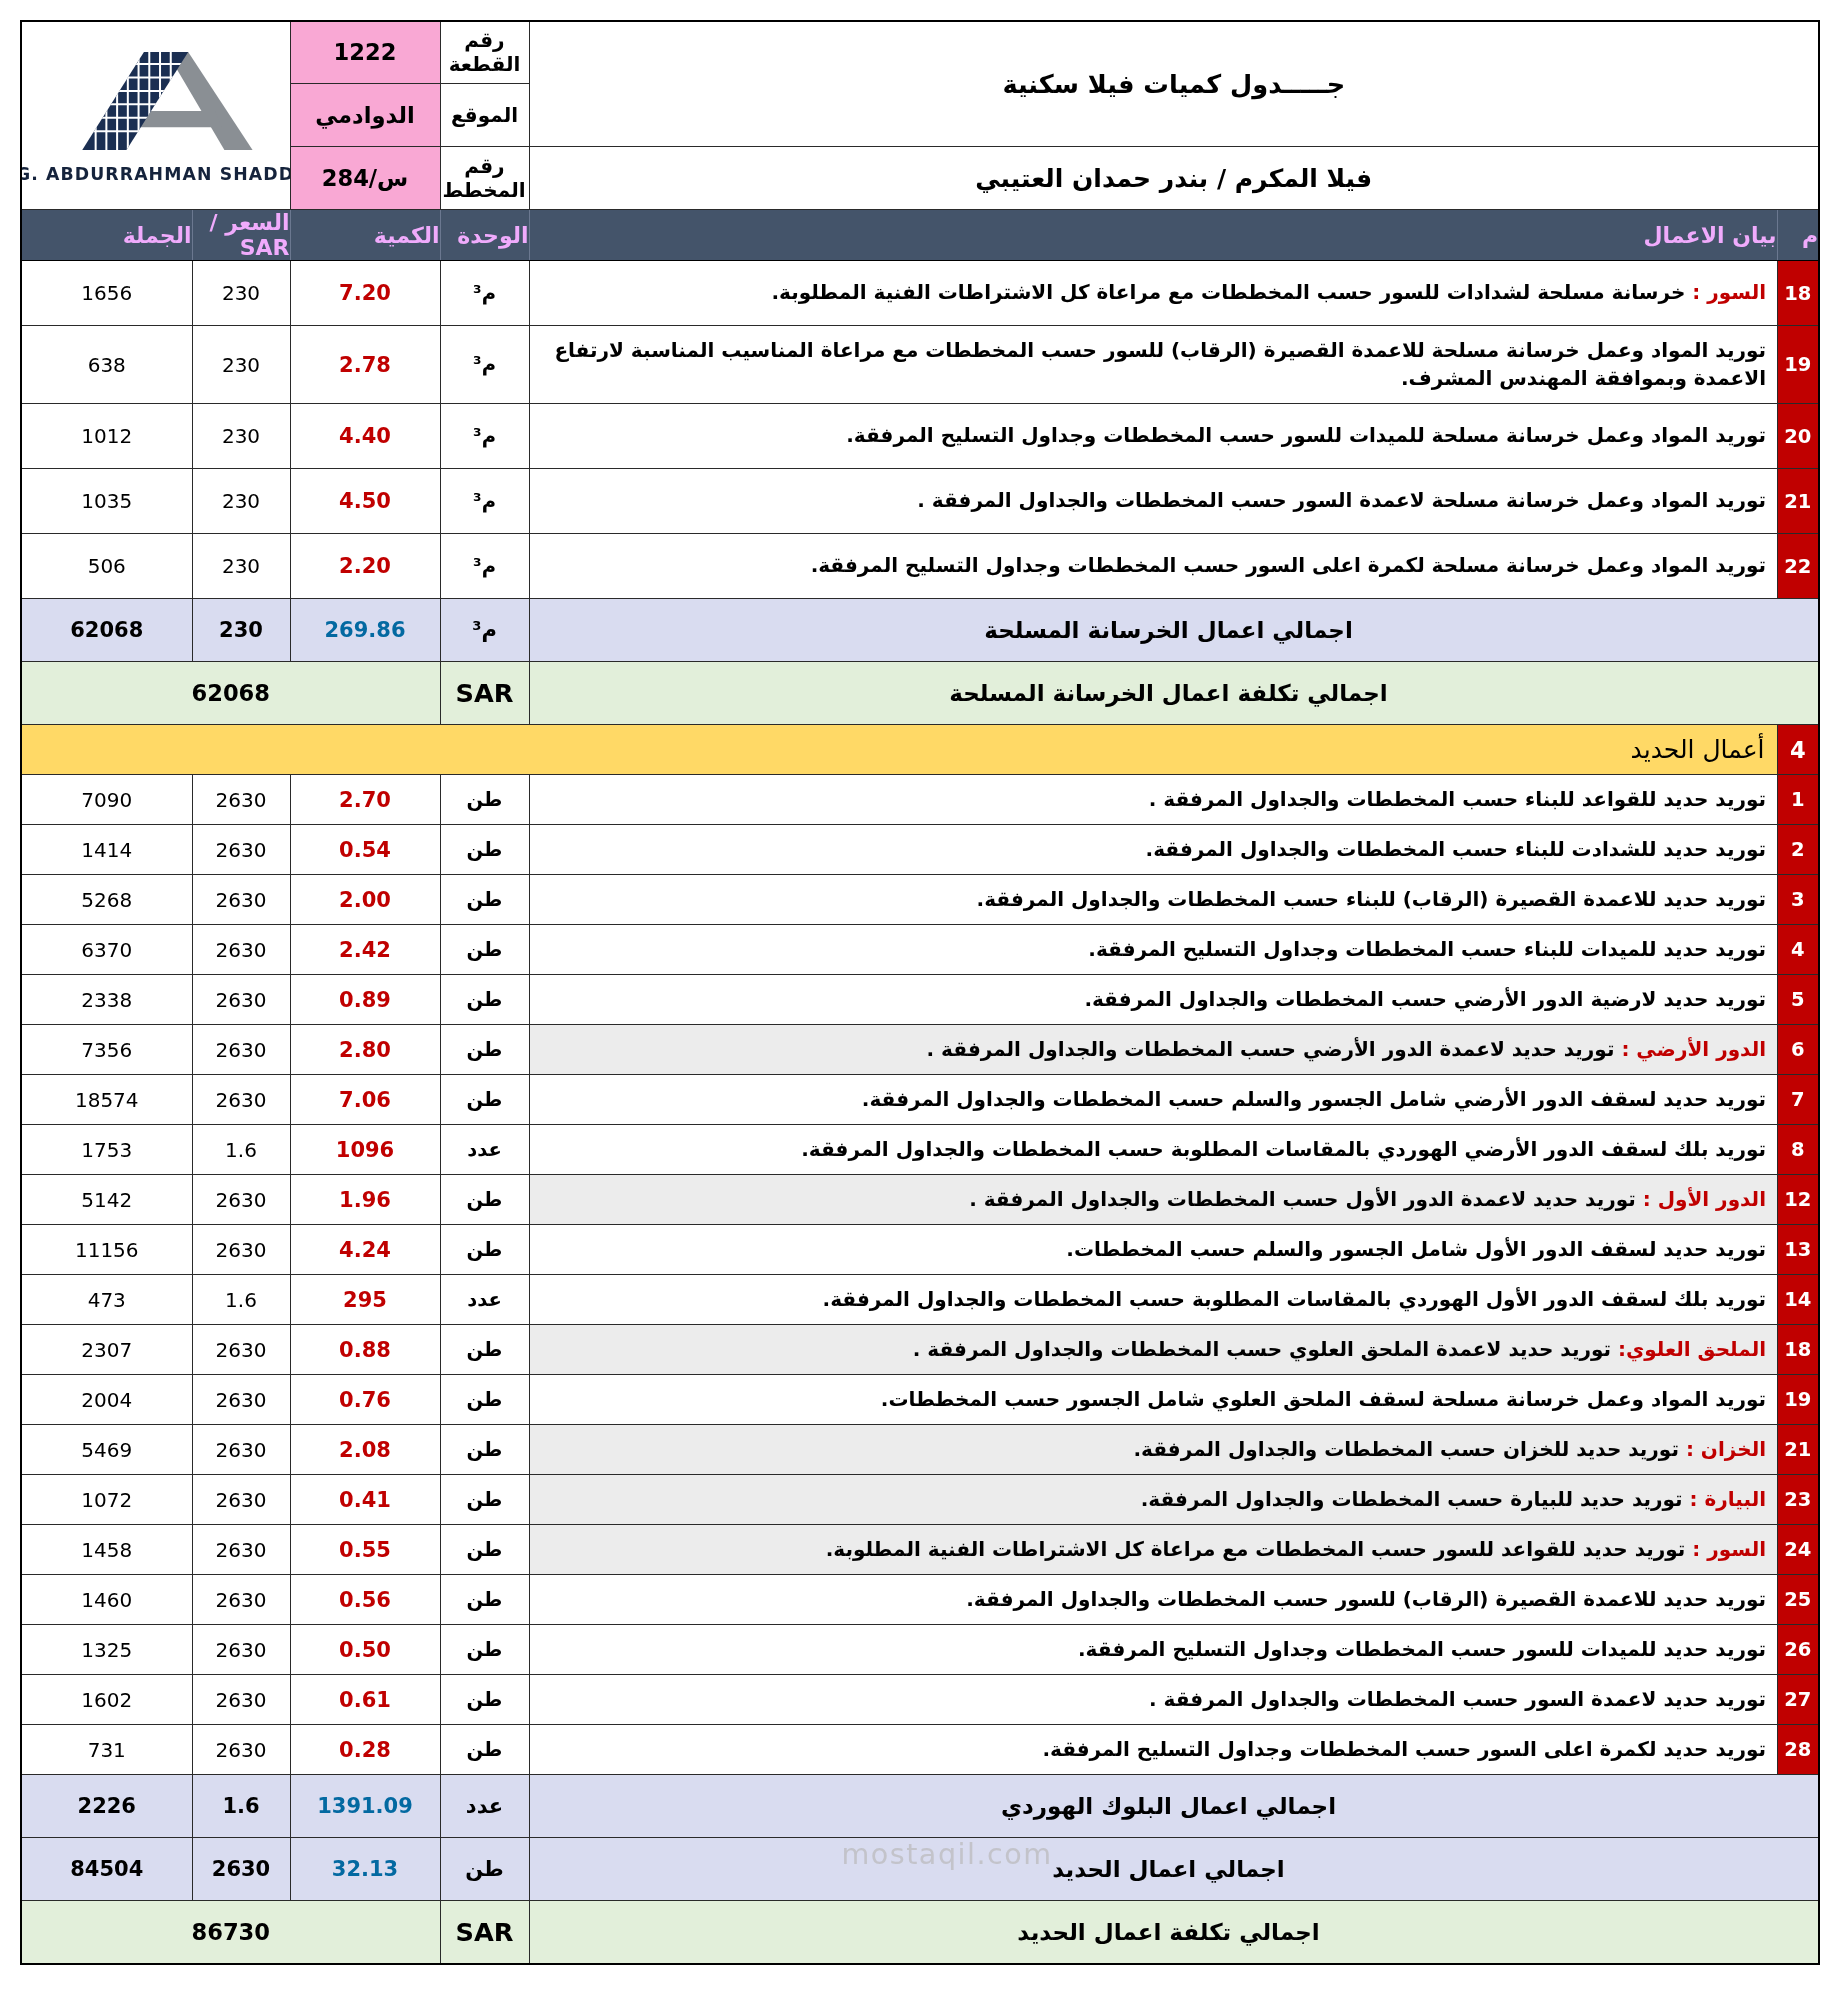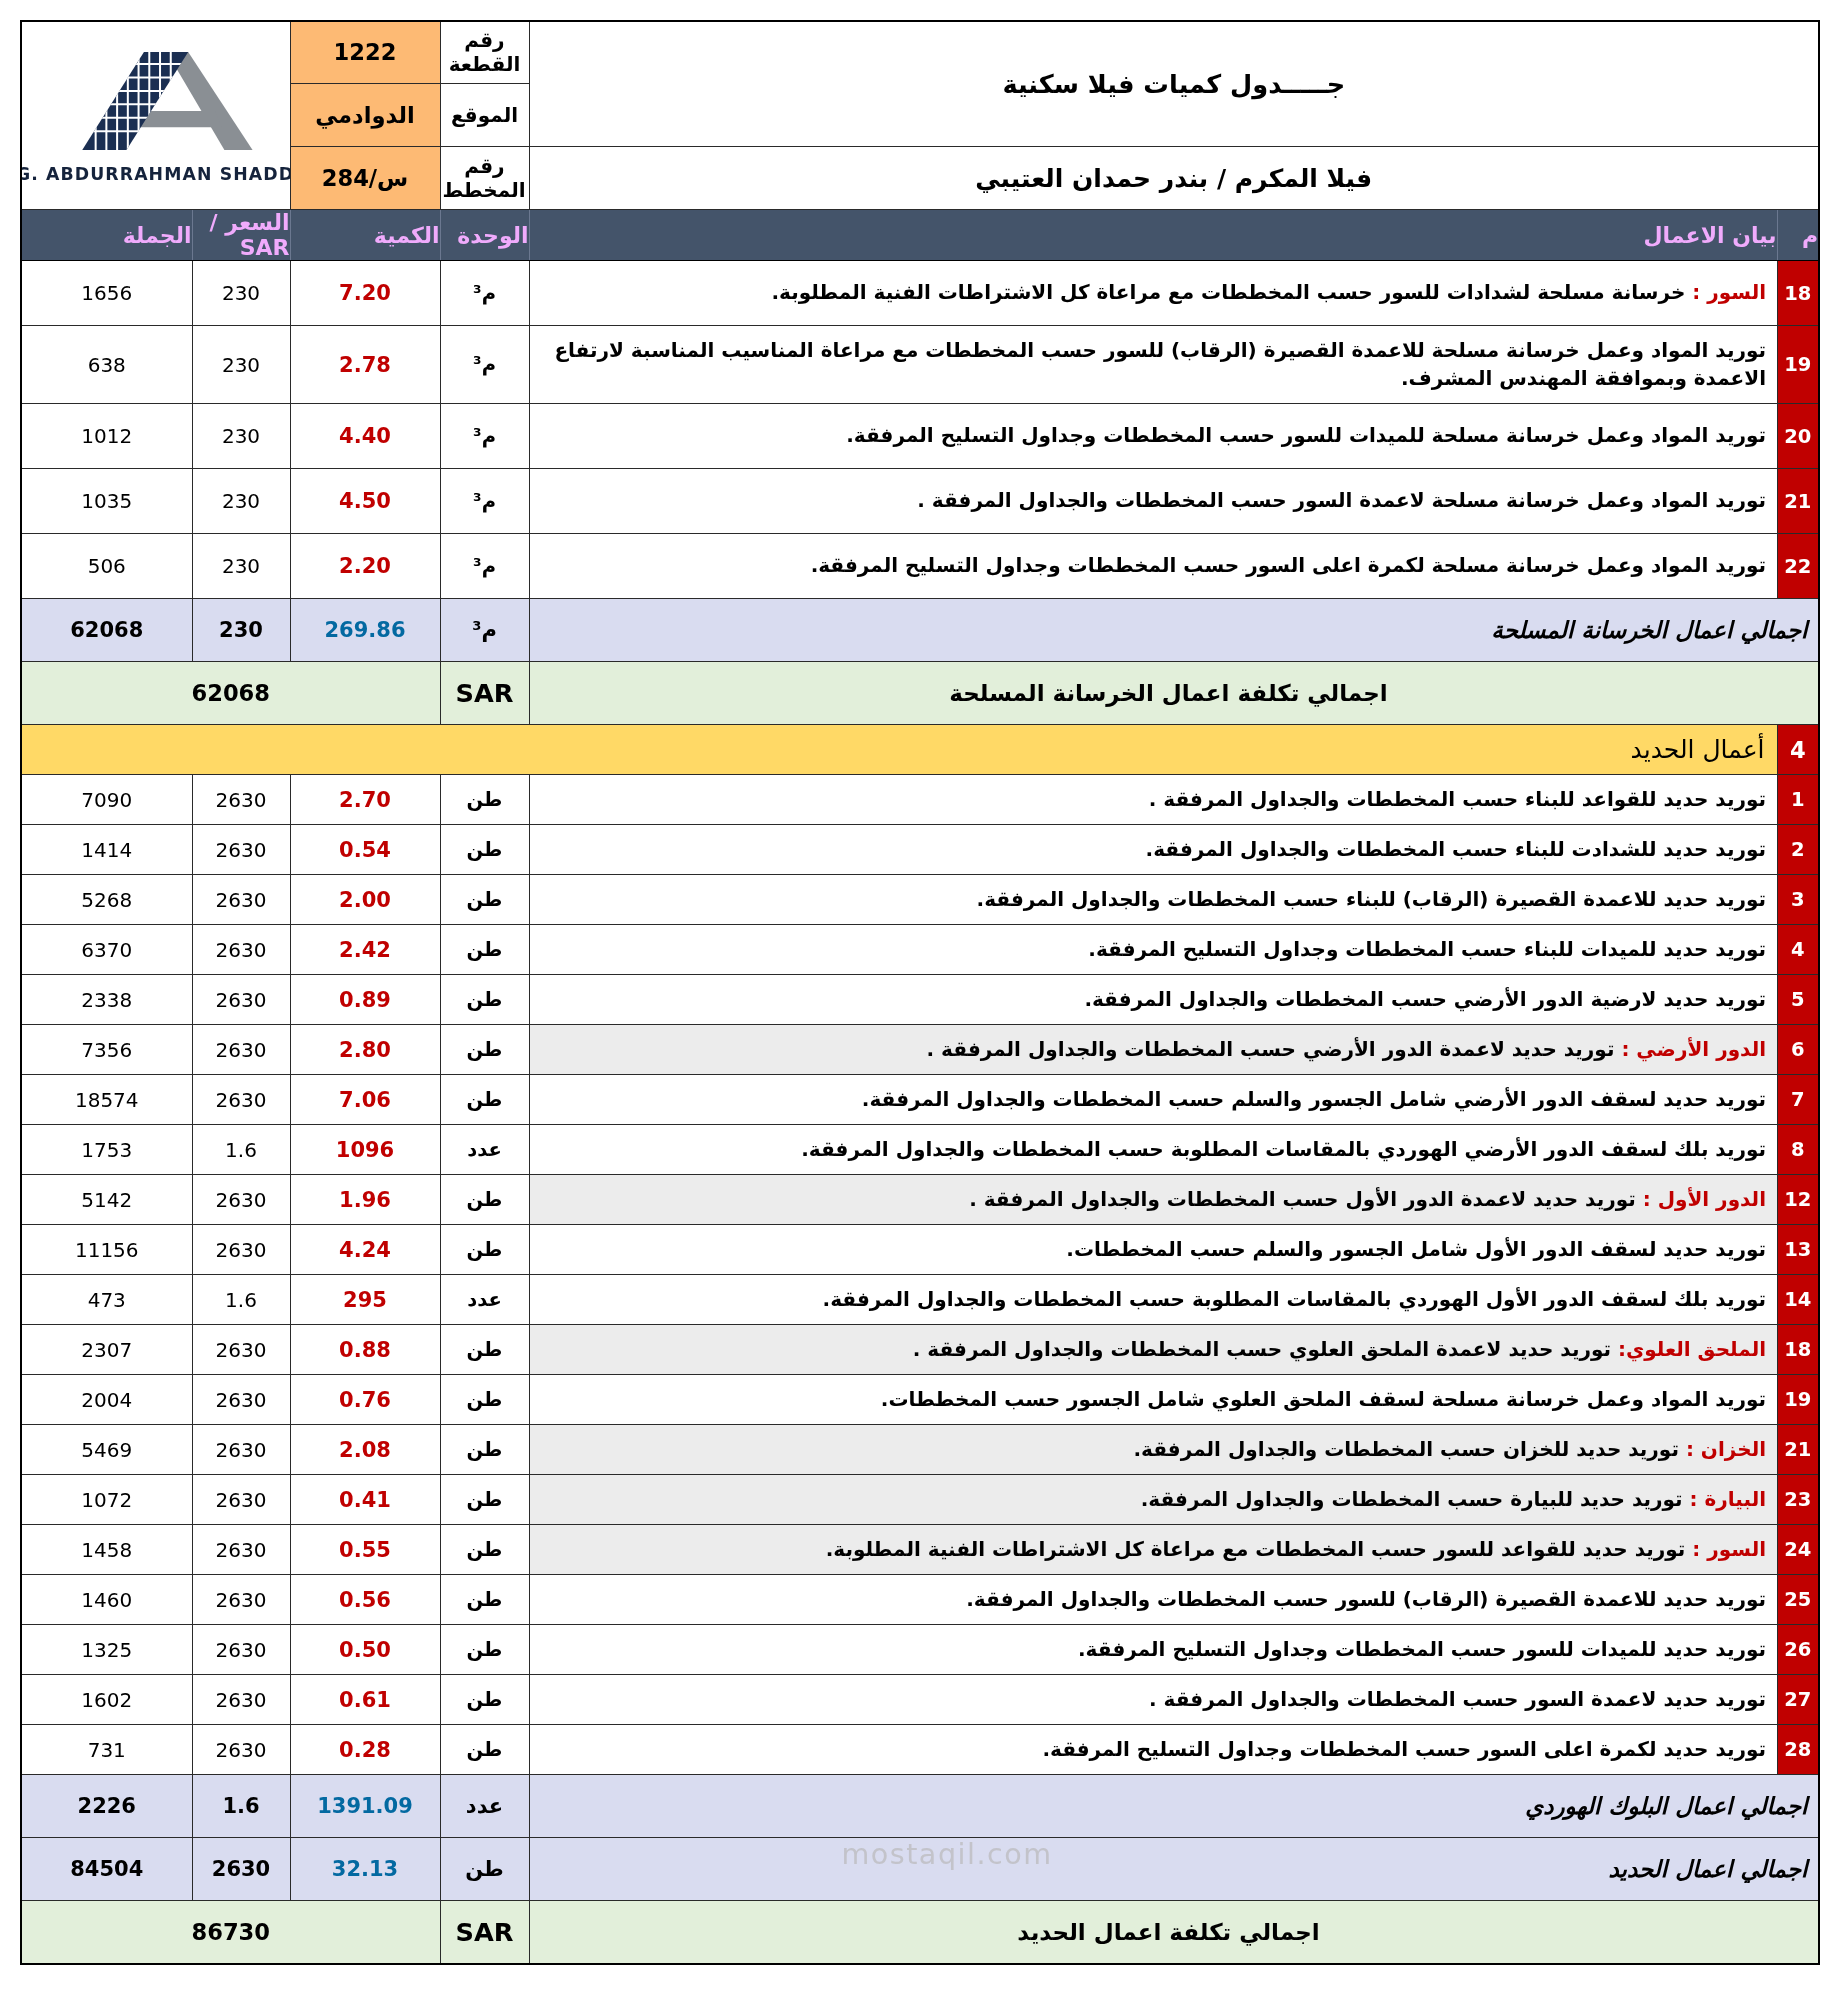--- a/index.html
+++ b/index.html
@@ -32,21 +32,21 @@
   col.w-unit  { width: 89px; }
   col.w-qty   { width: 150px; }
   col.w-price { width: 98px; }
   col.w-total { width: 171px; }
 
   
   tr.hinfo { height: 63px; }
   .title-cell    { font-size: 25.6px; font-weight: 700; background: #fff; }
   .subtitle-cell { font-size: 25px; font-weight: 700; background: #fff; }
   .info-label { font-size: 20px; font-weight: 700; background: #fff; padding: 0 3px; }
-  .info-value { font-size: 22.6px; font-weight: 700; background: #fdba74; }
+  .info-value { font-size: 22.6px; font-weight: 700; background: #f9a8d4; }
   .logo-cell { background: #fff; padding: 4.5px 3px 7.5px 3px; }
   .logo-wrap { display: flex; flex-direction: column; align-items: center; justify-content: center; }
   .company-name {
     font-size: 17.3px; font-weight: 700; color: #15233c;
     letter-spacing: 1.1px; margin-top: 3px; white-space: nowrap;
   }
 
   
   tr.cols { height: 48px; }
   tr.cols th {
@@ -76,21 +76,21 @@
     background: #fff;
   }
   .c-desc.shaded-cell { background: #ECECEC; }
   .red-prefix { color: #C00000; }
   .c-unit  { font-weight: 700; font-size: 19.5px; background: #fff; }
   .c-qty   { color: #C00000; font-weight: 700; font-size: 21px; background: #fff; }
   .c-price { font-size: 20px; background: #fff; margin-top: 28px; }
   .c-total { font-size: 20px; background: #fff; }
 
   tr.summary td { background: #D9DCF0; font-weight: 700; }
-  tr.summary .sum-desc { text-align: right; padding-right: 10.5px; font-size: 23px; font-style: italic; }
+  tr.summary .sum-desc { text-align: center; padding-right: 10.5px; font-size: 23px; }
   tr.summary .c-qty   { color: #0369a1; font-size: 21px; }
   tr.summary .c-unit  { font-size: 21px; }
   tr.summary .c-price, tr.summary .c-total { font-size: 21px; }
 
   tr.total td { background: #E2EFDA; font-weight: 700; }
   tr.total .sum-desc { padding-right: 10.5px; font-size: 23px; }
   tr.total .sar-cell { font-size: 25.6px; font-family: "DejaVu Sans", sans-serif; }
   tr.total .grand-value { font-size: 22.6px; }
 
   tr.section .sec-num {

